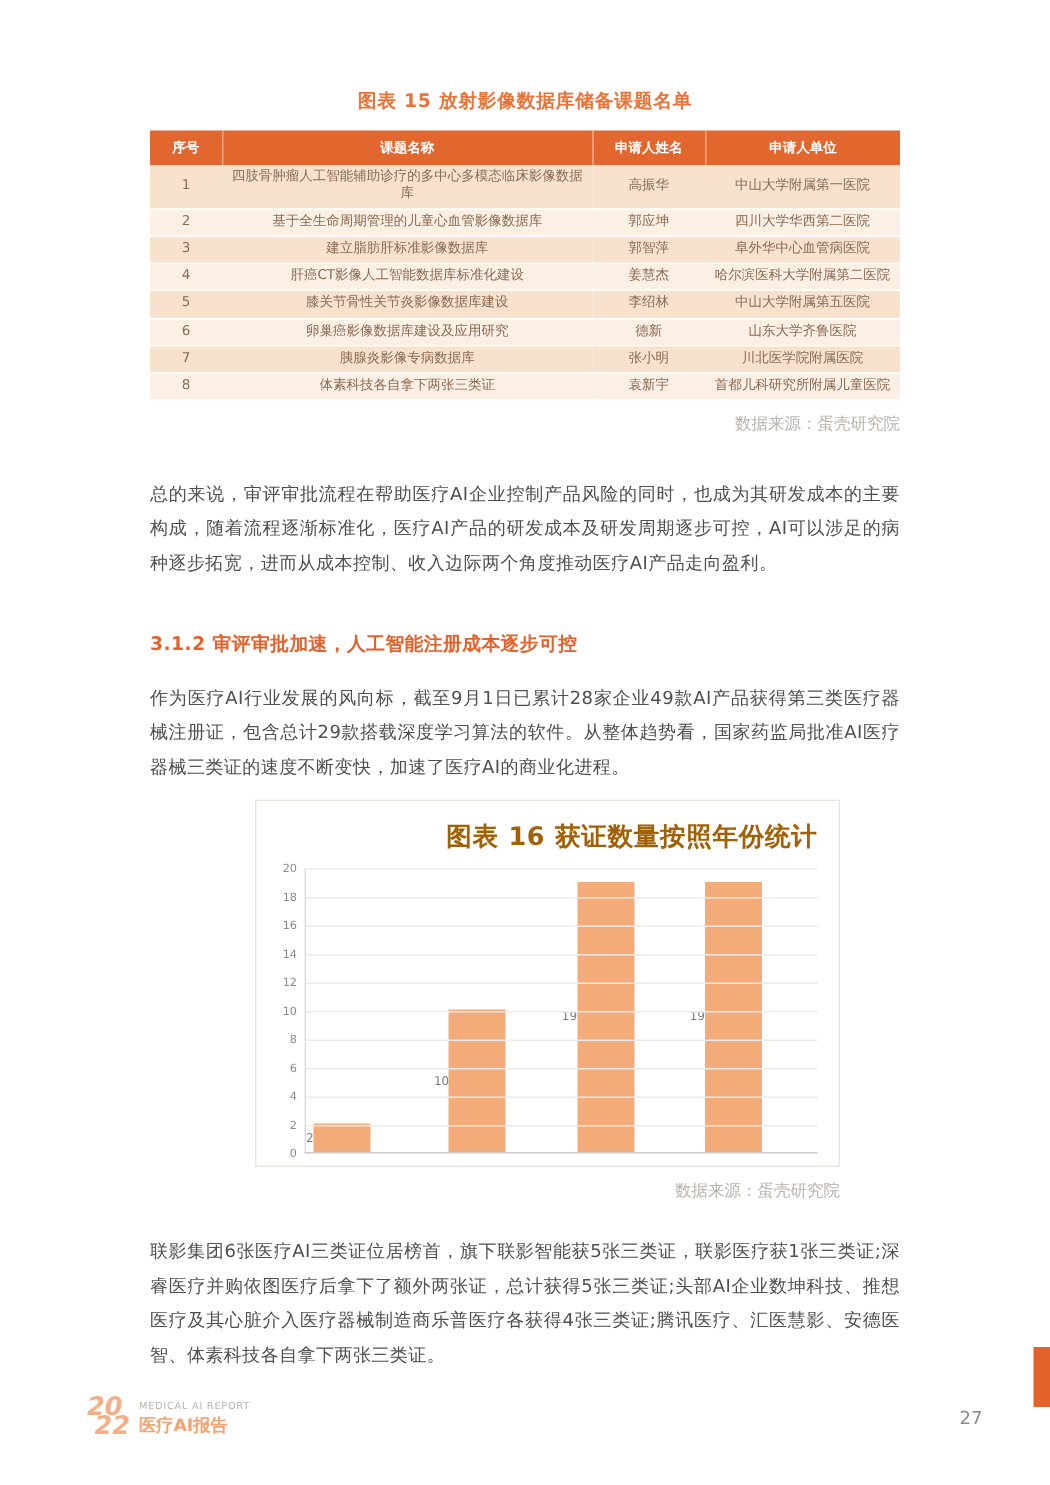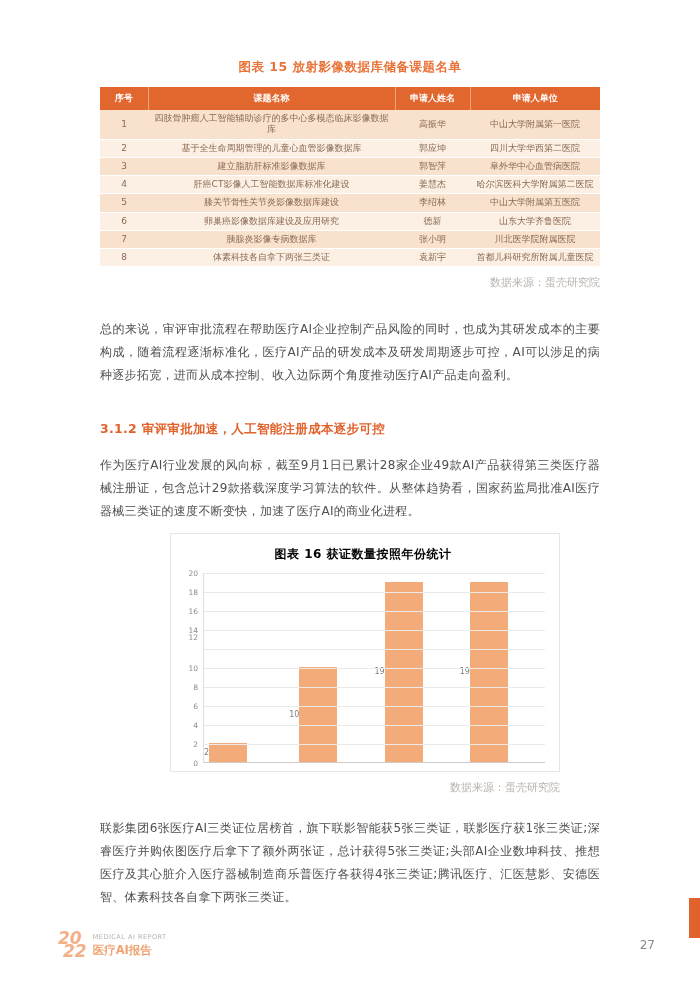--- a/index.html
+++ b/index.html
@@ -48,21 +48,21 @@
     margin-top:34px; font-size:12.5px; font-weight:bold; color:#e2622c;
     letter-spacing:0.3px;
   }
 
   
   .chart-box {
     width:390px; margin-left:70px; margin-top:10px;
     border:1px solid #ece5df; background:#ffffff; padding:10px 14px 8px 10px;
   }
   .chart-title {
-    color:#000000; font-weight:bold; font-size:12px; text-align:center;
+    color:#a16207; font-weight:bold; font-size:17px; text-align:right;
     padding:2px 0 10px 0; letter-spacing:0.5px;
   }
   .chart-area { display:flex; }
   .y-axis { position:relative; width:22px; height:190px; flex:0 0 22px; }
   .y-axis .ylab {
     position:absolute; right:5px; font-size:7.5px; color:#8a8a8a;
     transform:translateY(-50%);
   }
   .plot {
     position:relative; flex:1; height:190px;
@@ -187,21 +187,21 @@
     <div class="chart-box">
       <div class="chart-title">图表 16 获证数量按照年份统计</div>
       <div class="chart-area">
         <div class="y-axis">
             <div class="ylab" style="top: 190px;">0</div>
             <div class="ylab" style="top: 171px;">2</div>
             <div class="ylab" style="top: 152px;">4</div>
             <div class="ylab" style="top: 133px;">6</div>
             <div class="ylab" style="top: 114px;">8</div>
             <div class="ylab" style="top: 95px;">10</div>
-            <div class="ylab" style="top: 64px;">12</div>
+            <div class="ylab" style="top: 76px;">12</div>
             <div class="ylab" style="top: 57px;">14</div>
             <div class="ylab" style="top: 38px;">16</div>
             <div class="ylab" style="top: 19px;">18</div>
             <div class="ylab" style="top: 0px;">20</div>
           </div>
         <div class="plot">
           <div class="bars">
               <div class="bar-col">
                 <span class="bar-val">2</span>
                 <div class="bar" style="height: 19px; background: rgb(242, 171, 121);"></div>

